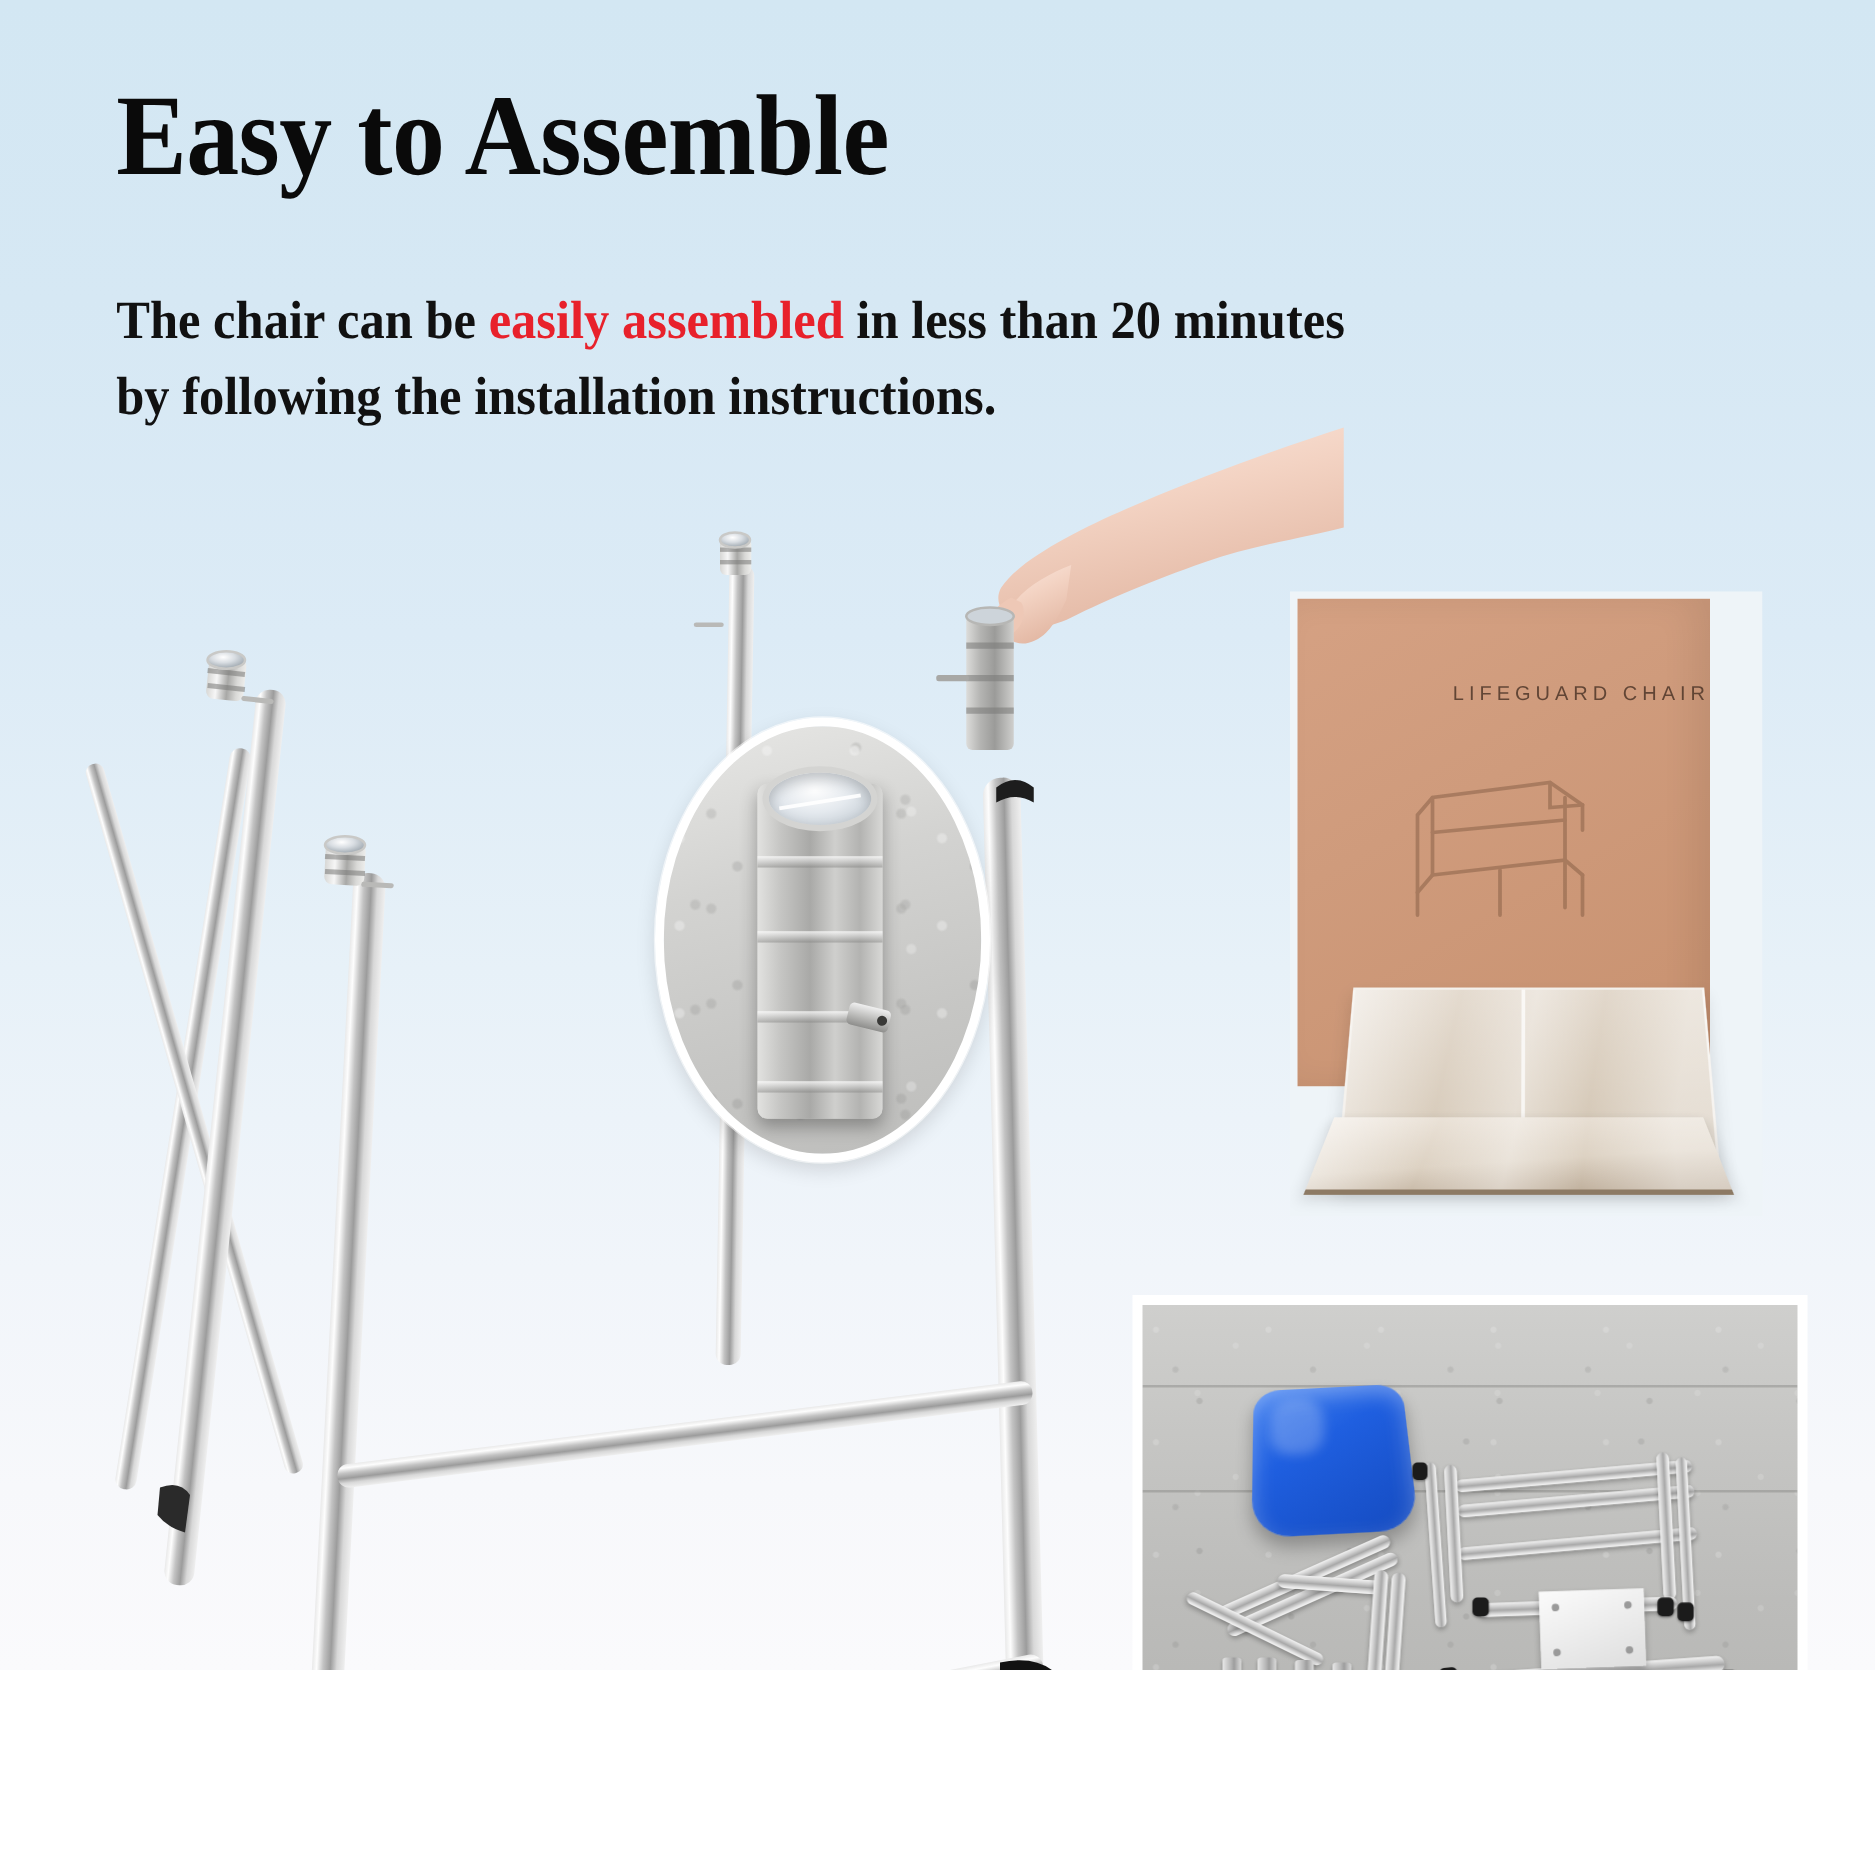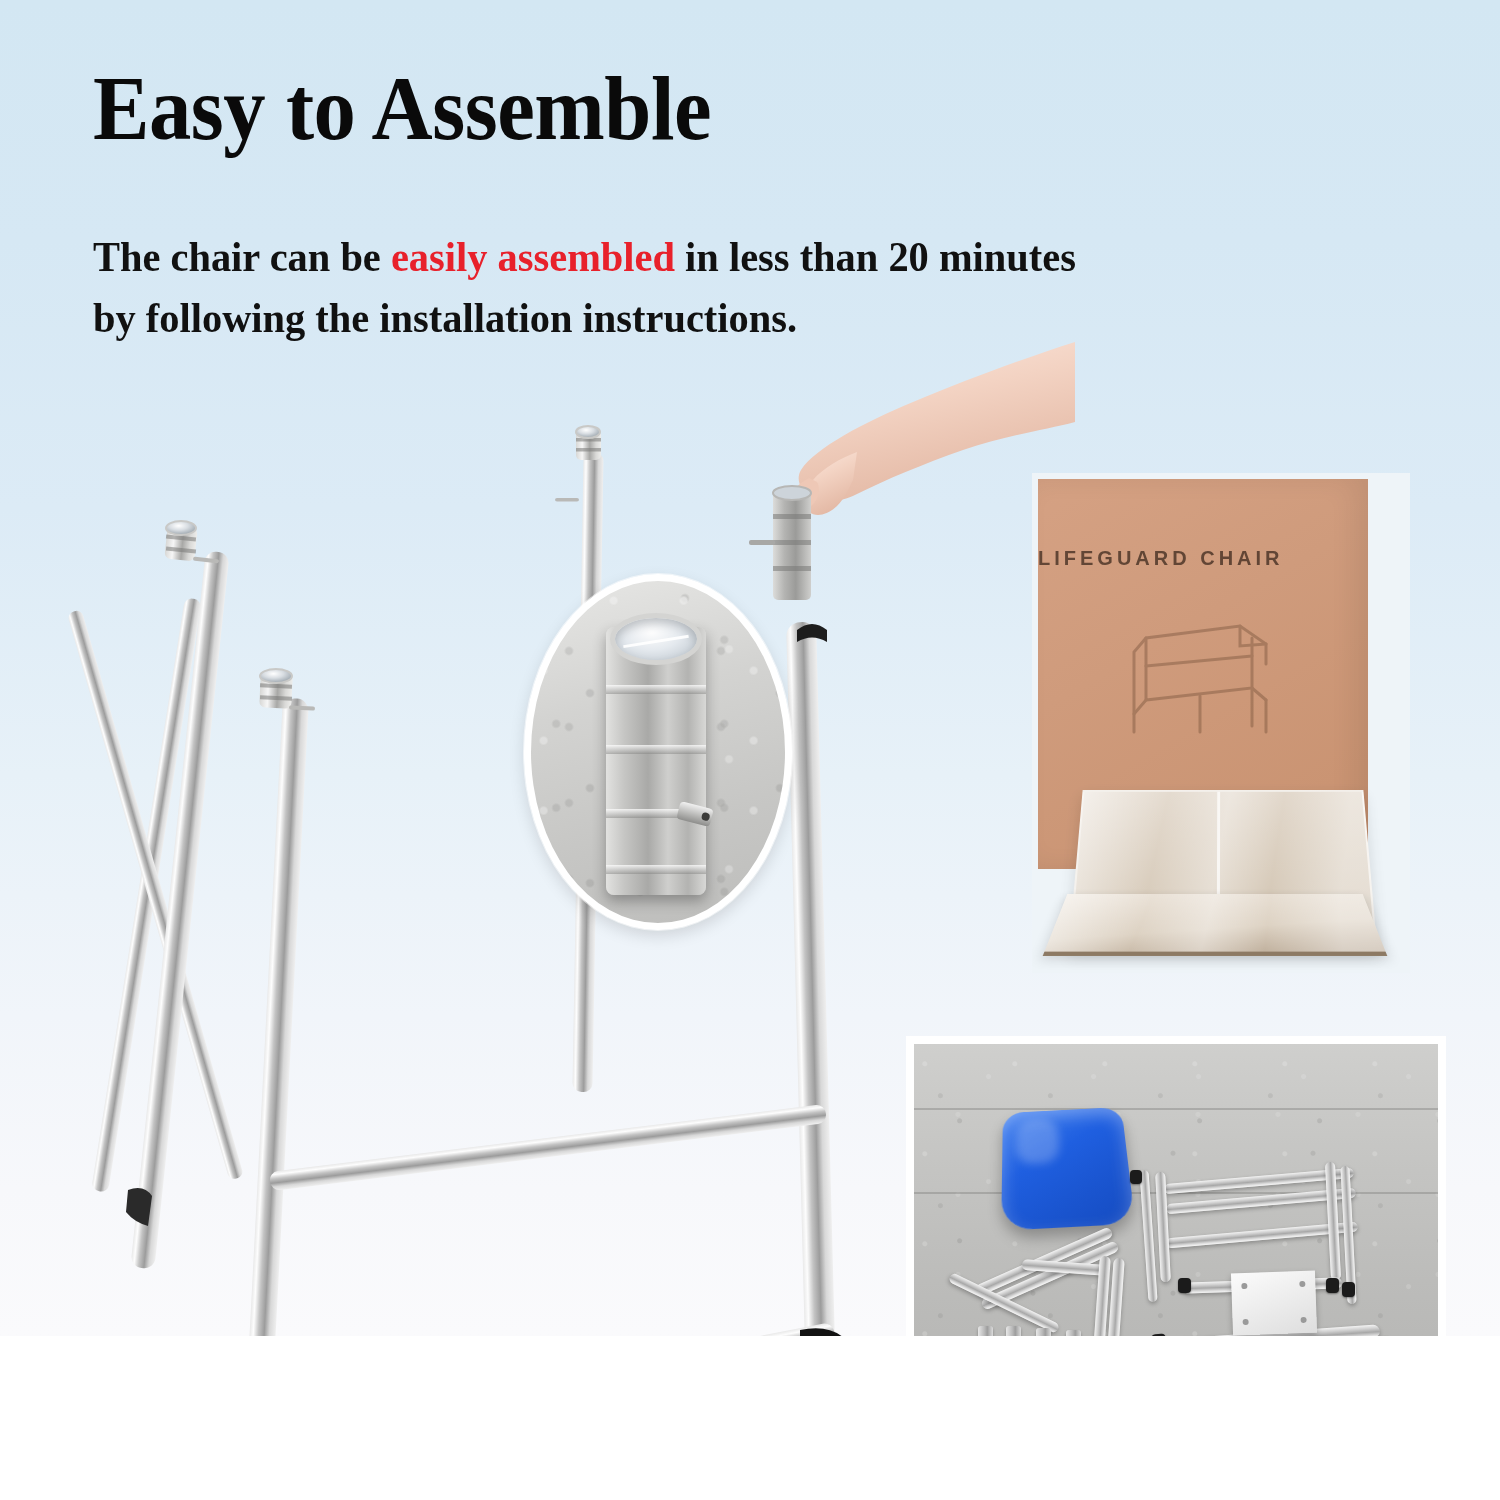--- a/index.html
+++ b/index.html
@@ -52,23 +52,23 @@
 
   
   #box-photo{left:1032px;top:473px;width:378px;height:500px;}
   .box-bg{position:absolute;inset:0;background:#eef4f8;}
   .carton{
     position:absolute;left:6px;top:6px;width:330px;height:390px;
     background:linear-gradient(150deg,#d5a183 0%, #cf9b7c 40%, #c8916f 100%);
     box-shadow:inset -14px 0 26px rgba(0,0,0,.07);
   }
   .carton-label{
-    position:absolute;left:0;right:0;top:68px;text-align:left;
+    position:absolute;left:0;right:0;top:68px;text-align:right;
     font-family:"Liberation Sans", sans-serif;
-    font-size:20px;font-weight:700;letter-spacing:4px;
+    font-size:16px;font-weight:400;letter-spacing:4px;
     color:#4a3326;opacity:.82;
   }
   .carton-art{
     position:absolute;left:62px;top:125px;width:200px;height:135px;
     opacity:.38;
   }
   .wrap-stack{
     position:absolute;left:38px;top:305px;width:290px;height:160px;
     background:linear-gradient(170deg,#e6ddd2 0%,#d9cdbd 55%,#cdbfac 100%);
     border:2px solid rgba(255,255,255,.75);

